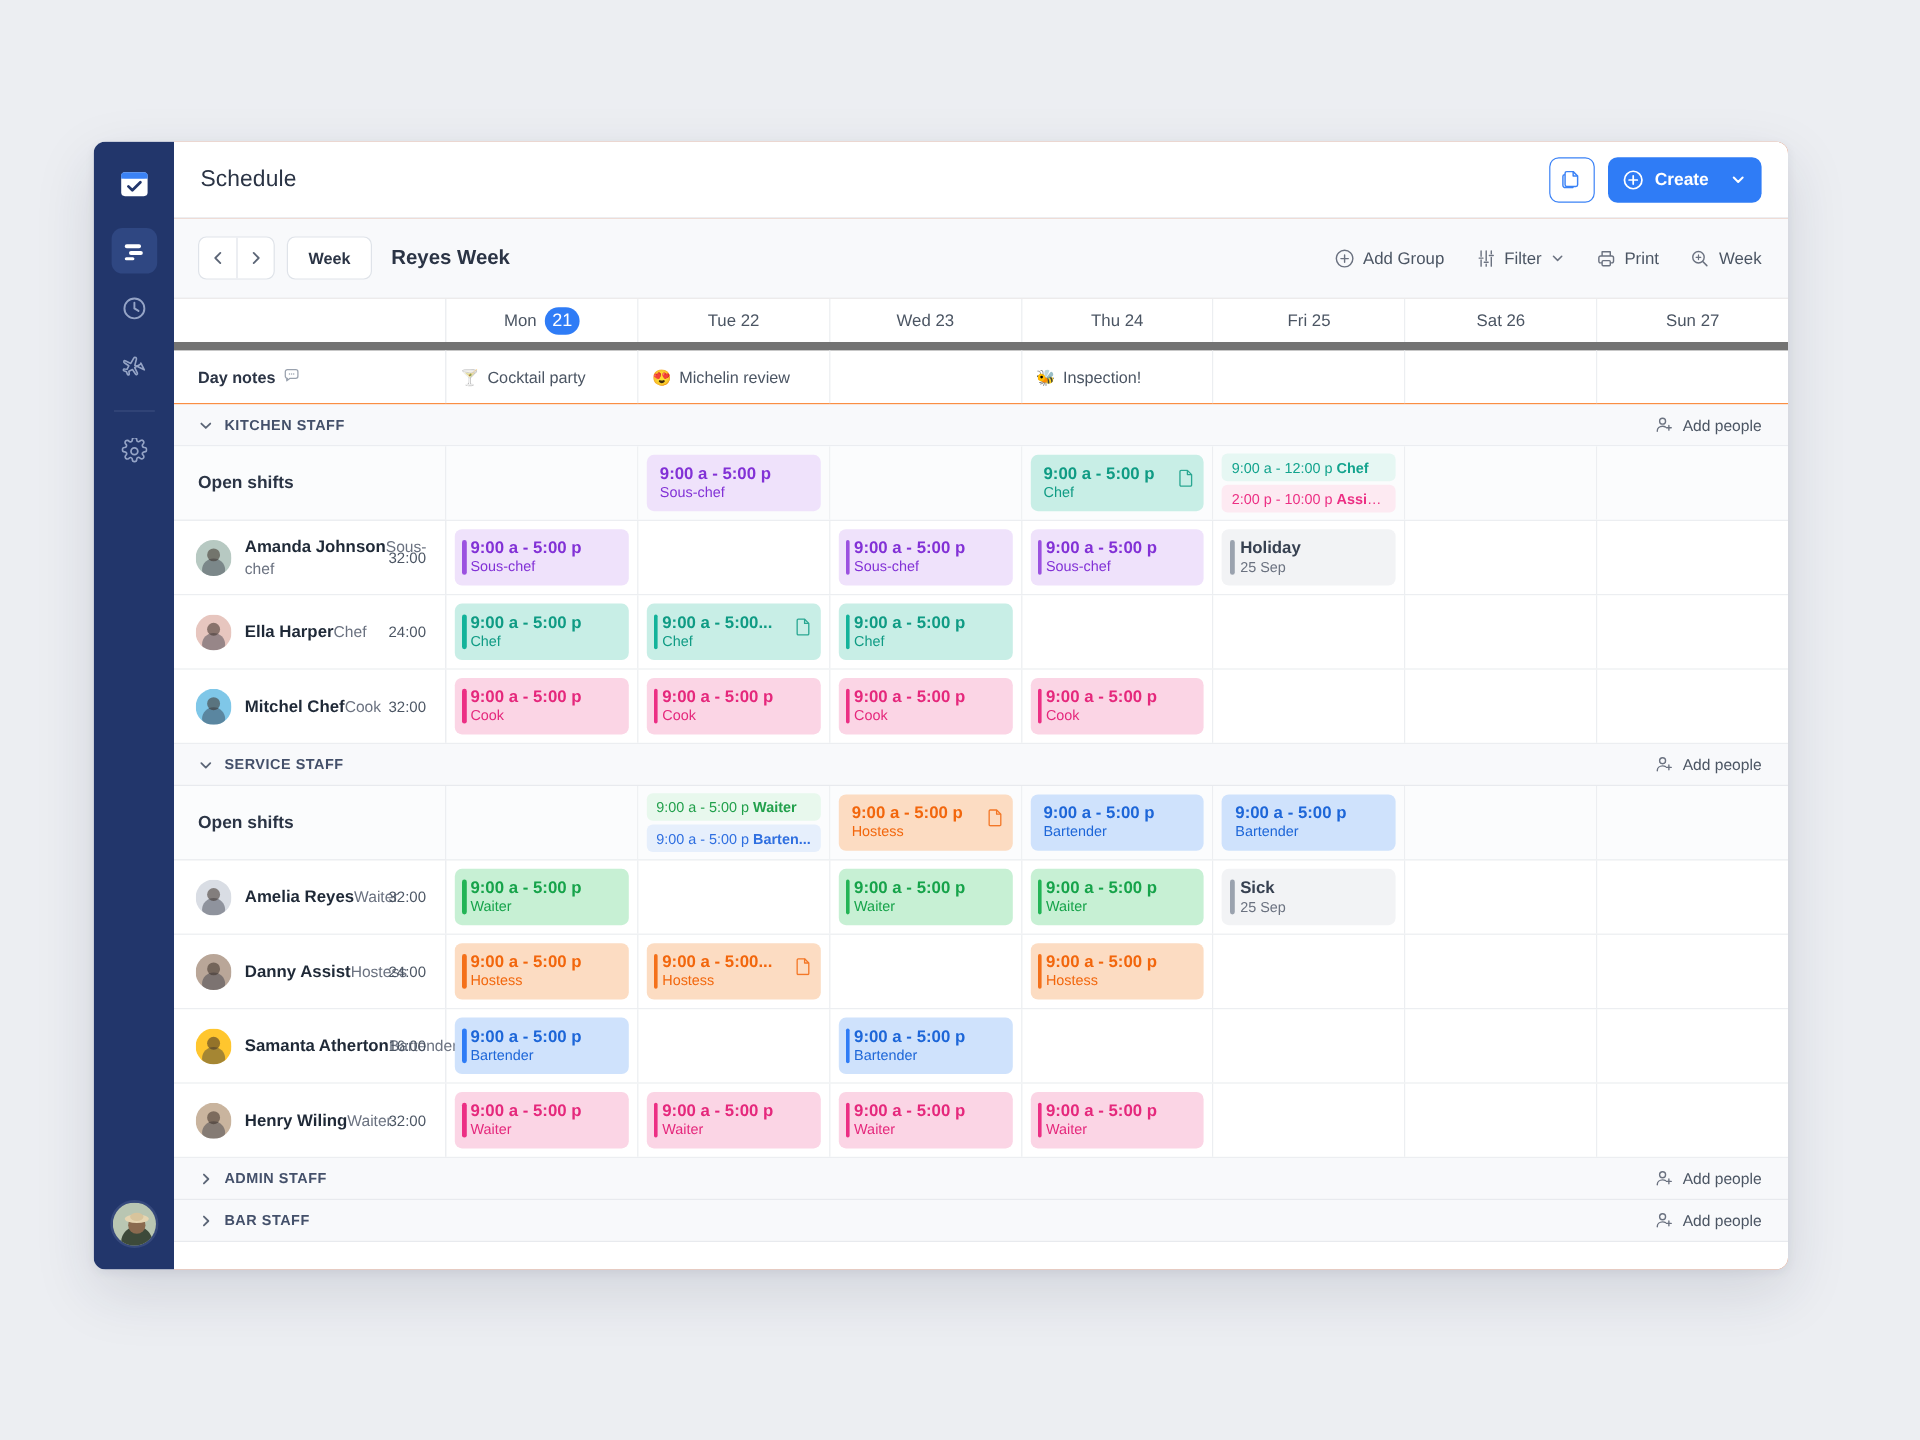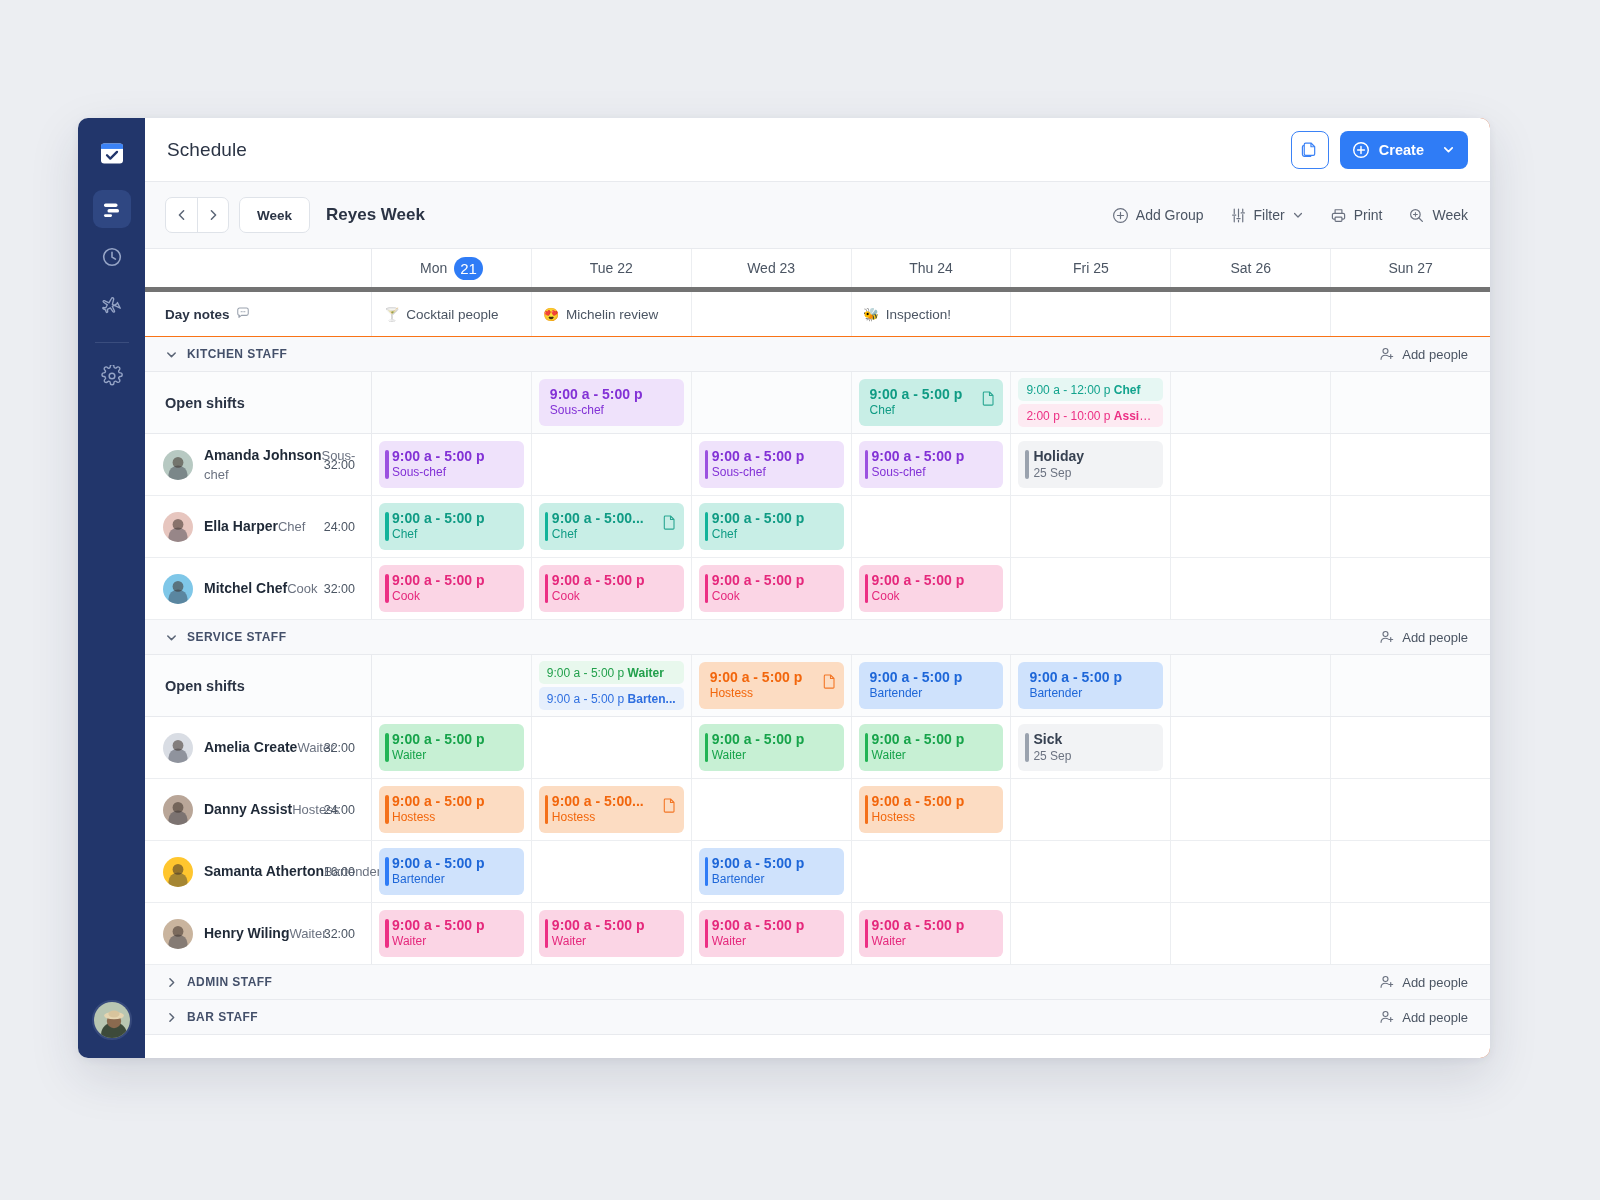--- a/index.html
+++ b/index.html
@@ -87,21 +87,21 @@
 
   
   .grid-wrap { flex: 1; overflow: hidden; background: #fff; }
   .row { display: flex; }
   .cell-name {
     width: 227px; flex: 0 0 227px; border-right: 1px solid #e8eaee;
   }
   .cell-day { flex: 1 1 0; min-width: 0; border-right: 1px solid #eceef1; }
   .cell-day:last-child { border-right: none; }
 
-  .hdr-row { height: 43px; border-bottom: 5px solid #737373; }
+  .hdr-row { height: 43px; border-bottom: 7px solid #737373; }
   .hdr-row .cell-day {
     display: flex; align-items: center; justify-content: center; gap: 7px;
     font-size: 14px; color: #4b5563;
   }
   .daypill {
     min-width: 23px; height: 23px; padding: 0 6px; border-radius: 12px;
     background: #2f7cf6; color: #fff; font-size: 15px; font-weight: normal;
     display: flex; align-items: center; justify-content: center; text-align: right;
   }
 
@@ -341,21 +341,21 @@
               <span>Day notes</span>
               <span><svg width="14" height="14" viewBox="0 0 16 16">
                   <path d="M2 4.3A2 2 0 014 2.3h8a2 2 0 012 2v4.4a2 2 0 01-2 2H6.2L3.4 13V10.7H4a2 2 0 01-2-2z" fill="none" stroke="#9aa2ae" stroke-width="1.2" stroke-linejoin="round"></path>
                   <circle cx="6" cy="6.5" r=".7" fill="#9aa2ae"></circle>
                   <circle cx="8" cy="6.5" r=".7" fill="#9aa2ae"></circle>
                   <circle cx="10" cy="6.5" r=".7" fill="#9aa2ae"></circle>
                 </svg></span>
             </div>
             <div class="cell-day">
               <span class="note-emoji">🍸</span>
-              <span>Cocktail people</span>
+              <span>Cocktail party</span>
             </div>
             <div class="cell-day">
               <span class="note-emoji">😍</span>
               <span>Michelin review</span>
             </div>
             <div class="cell-day"></div>
             <div class="cell-day">
               <span class="note-emoji">🐝</span>
               <span>Inspection!</span>
             </div>
@@ -582,21 +582,21 @@
             <div class="cell-day"></div>
             <div class="cell-day"></div>
           </div>
           <div class="row staff-row">
             <div class="cell-name">
               <span class="avatar"><svg width="30" height="30" viewBox="0 0 30 30">
                   <rect width="30" height="30" fill="#d9dde4"></rect>
                   <circle cx="15" cy="25" r="9.6" fill="rgba(40,45,60,.42)"></circle>
                   <circle cx="15" cy="12.4" r="5.4" fill="rgba(60,48,40,.55)"></circle>
                 </svg></span>
-              <span class="who"><span class="who-name">Amelia Create</span><span class="who-role">Waiter</span></span>
+              <span class="who"><span class="who-name">Amelia Reyes</span><span class="who-role">Waiter</span></span>
               <span class="hours">32:00</span>
             </div>
             <div class="cell-day">
               <div class="chip" style="background: rgb(199, 240, 212);">
                 <span class="bar" style="background:#22b455"></span>
                 <span class="t" style="color:#16a34a">9:00 a - 5:00 p</span>
                 <span class="r" style="color:#16a34a">Waiter</span>
               </div>
             </div>
             <div class="cell-day"></div>

